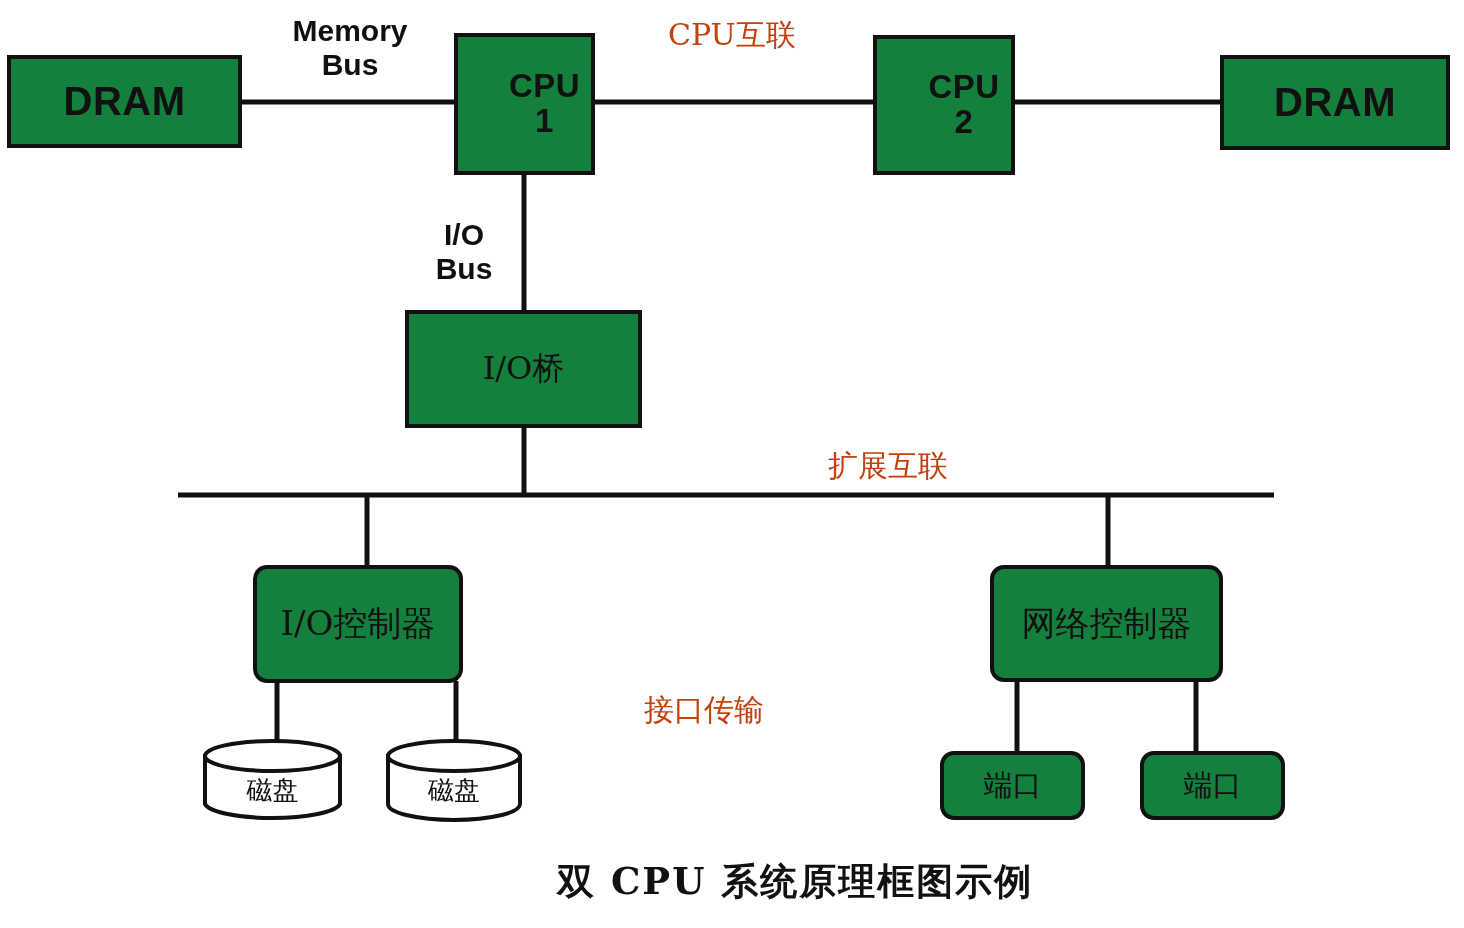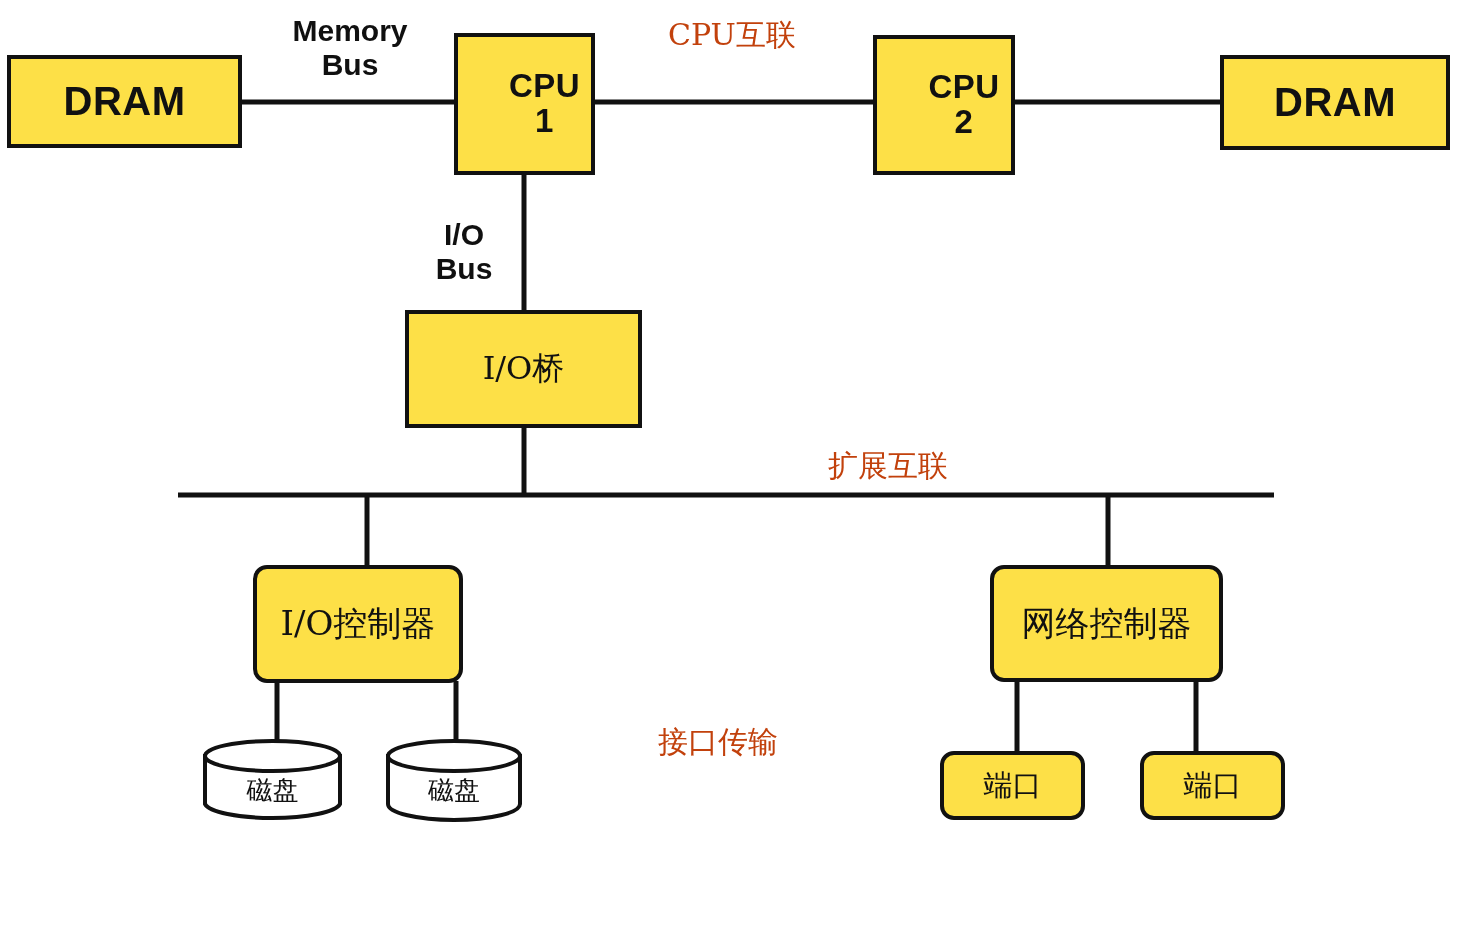--- a/index.html
+++ b/index.html
@@ -24,21 +24,21 @@
   #svg-layer {
     position: absolute;
     left: 0;
     top: 0;
     width: 1464px;
     height: 928px;
   }
   .node {
     position: absolute;
     box-sizing: border-box;
-    background: #fde047;
+    background: #15803d;
     display: flex;
     align-items: center;
     justify-content: center;
     text-align: right;
     z-index: 3;
   }
   .box-rect {
     border: 4px solid #111111;
   }
   .label-en {
@@ -183,21 +183,21 @@
 
   <div class="free-label bus-label" style="left:428px; top:218px; width:72px;">
     <div>I/O</div>
     <div>Bus</div>
   </div>
 
   <div class="free-label cn-label" style="left:828px; top:446px;">
     <span>扩展互联</span>
   </div>
 
-  <div class="free-label cn-label" style="left:658px; top:690px;margin-top:32px;">
+  <div class="free-label cn-label" style="left:644px; top:690px;">
     <span>接口传输</span>
   </div>
 
   <div class="node box-rect bridge-box label-cn" style="left:405px; top:310px; width:237px; height:118px;">
     <span>I/O桥</span>
   </div>
 
   <div class="node box-rect ctrl-box label-cn" style="left:253px; top:565px; width:210px; height:118px;">
     <span>I/O控制器</span>
   </div>
@@ -223,14 +223,17 @@
   </div>
 
   <div class="node port-box label-cn" style="left:940px; top:751px; width:145px; height:69px;">
     <span>端口</span>
   </div>
 
   <div class="node port-box label-cn" style="left:1140px; top:751px; width:145px; height:69px;">
     <span>端口</span>
   </div>
 
+  <div class="caption" style="left:557px; top:857px;">
+    <span>双 CPU 系统原理框图示例</span>
+  </div>
 
 </div>
 
 </body></html>

